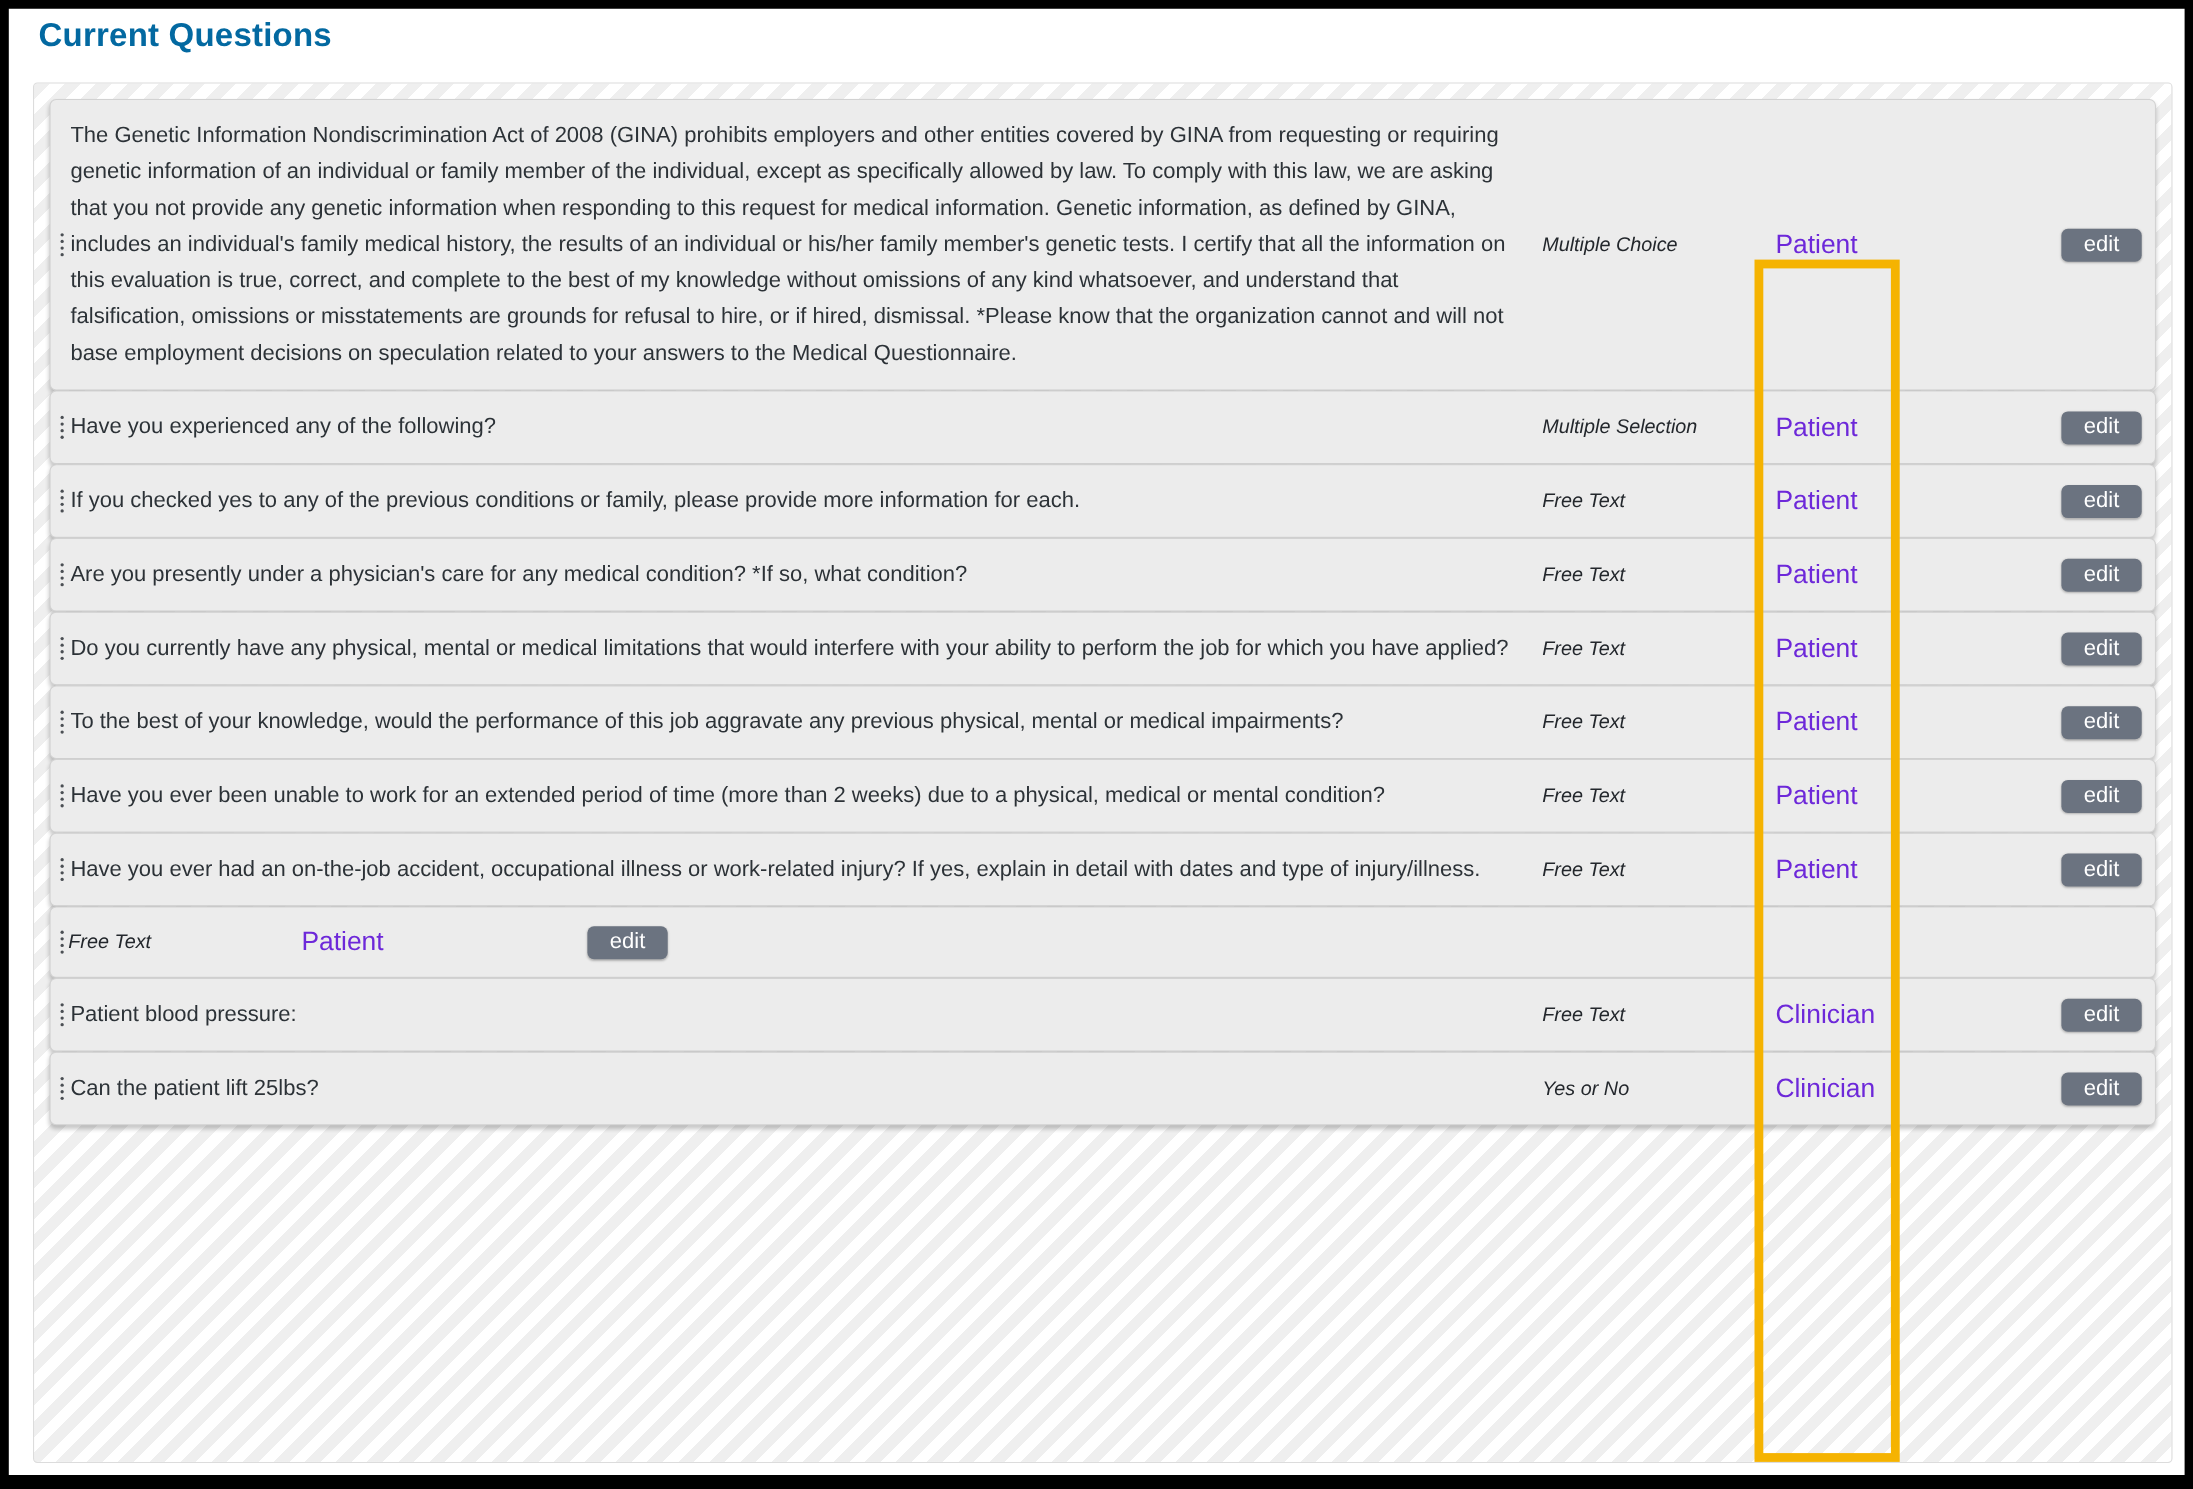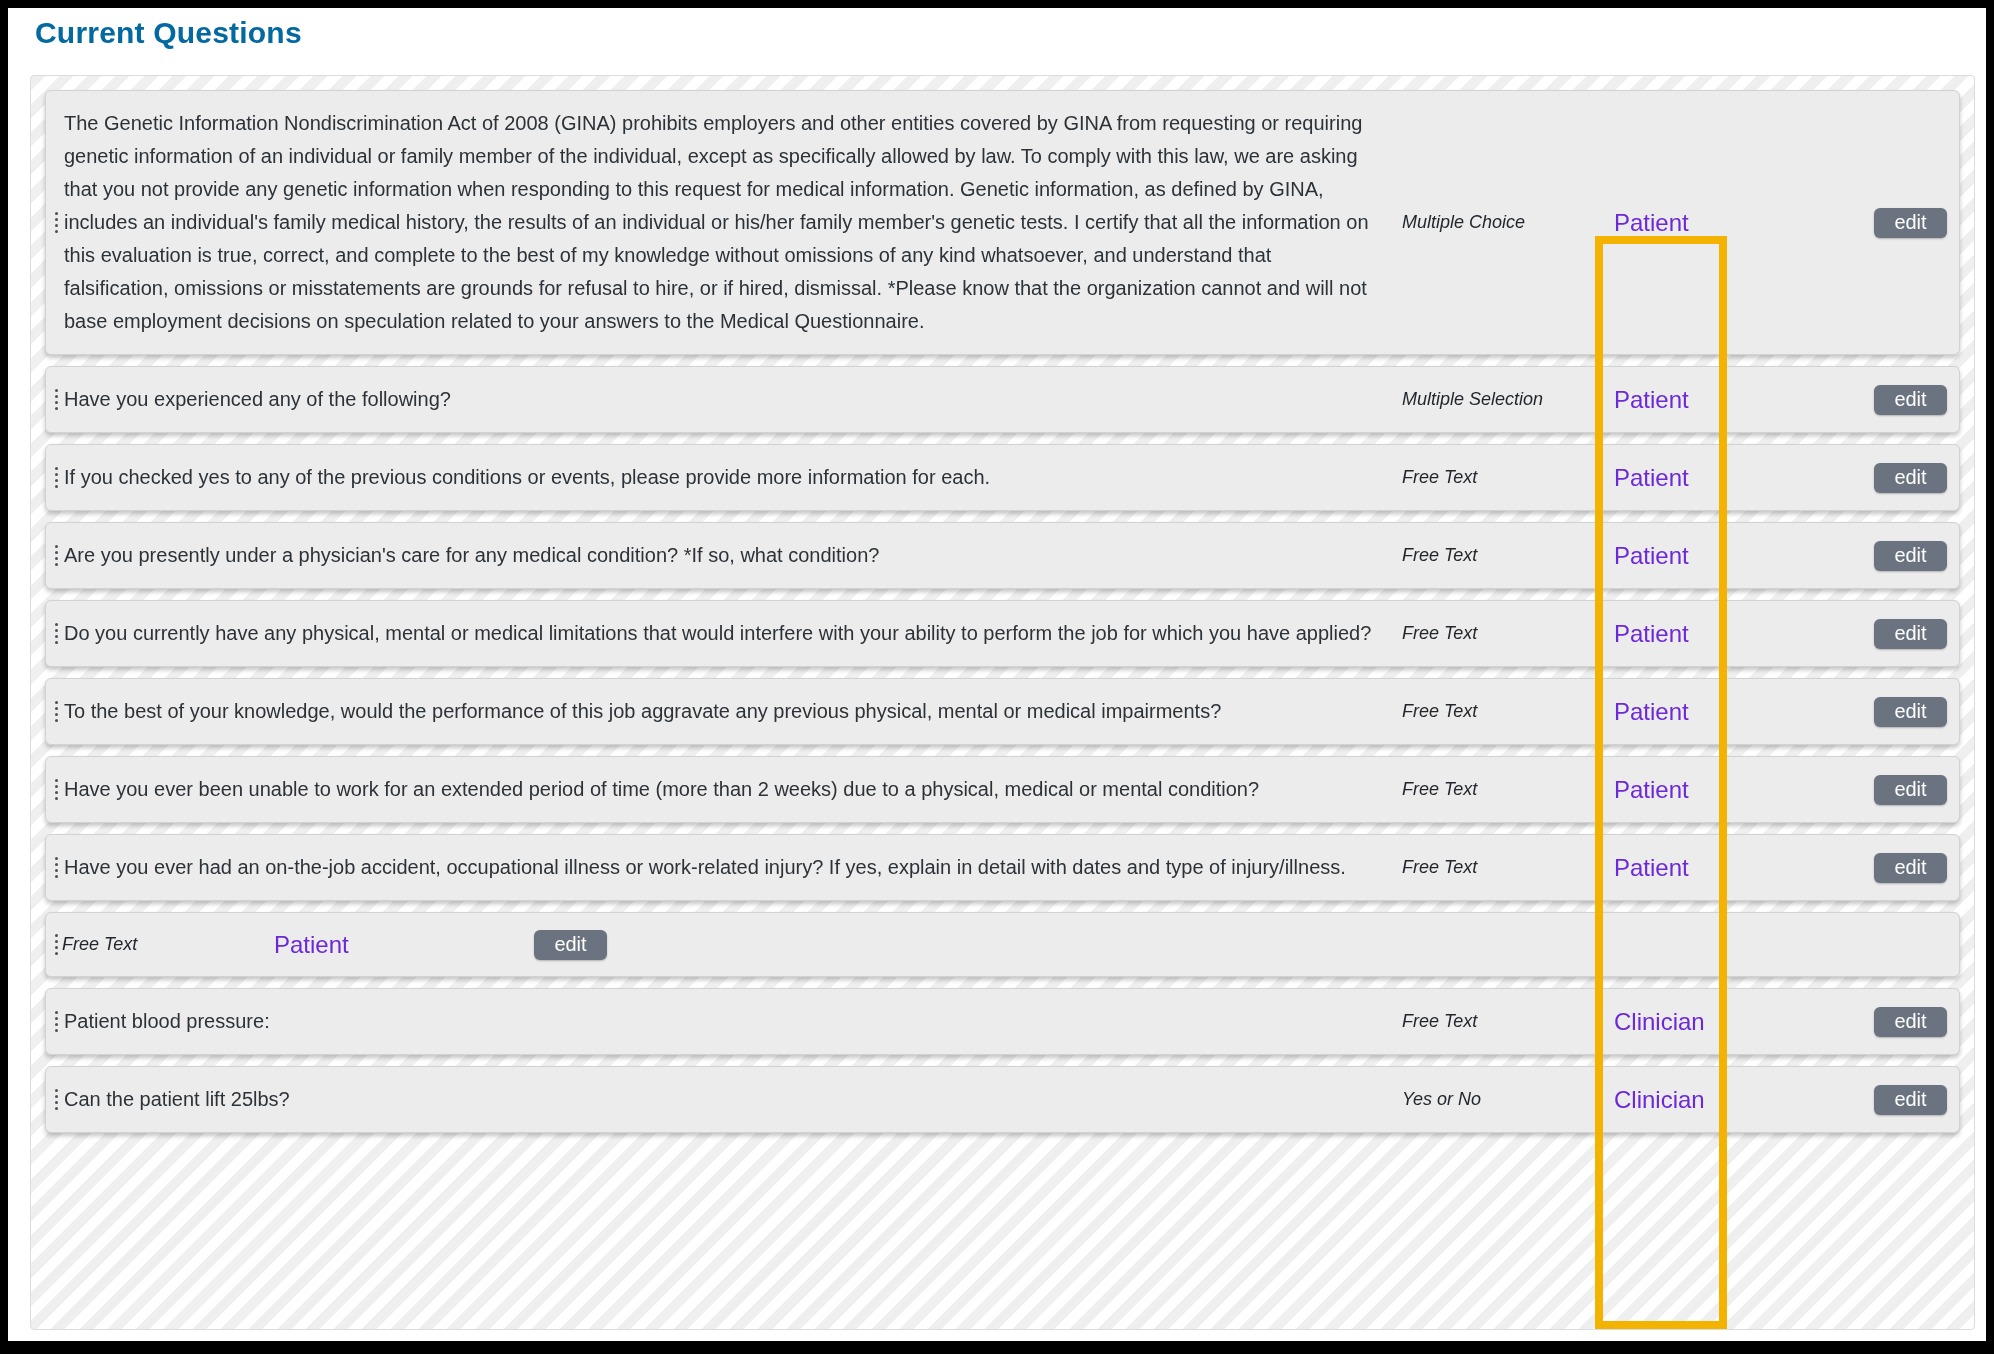--- a/index.html
+++ b/index.html
@@ -15,21 +15,21 @@
   .page-title{
     position:absolute;left:35px;top:16px;margin:0;
     font-size:30px;font-weight:700;color:#0369a1;letter-spacing:0.2px;
   }
   .board{
     position:absolute;left:30px;top:75px;width:1945px;height:1255px;
     box-sizing:border-box;border:1px solid #dcdcdc;border-radius:4px;
     background:repeating-linear-gradient(135deg,#efefef 0 10px,#ffffff 10px 20px);
     padding:14px;
   }
-  .rows{display:flex;flex-direction:column;gap:11px;}
+  .rows{display:flex;flex-direction:column;}
   .row{
     display:flex;align-items:center;box-sizing:border-box;
     background:#ececec;border:1px solid #d2d2d2;border-radius:6px;
     box-shadow:0 3px 4px rgba(0,0,0,0.22);
     padding:0 12px 0 4px;min-height:65px;
   }
   .handle{
     width:12px;display:flex;flex-direction:column;align-items:center;gap:3px;
     cursor:grab;flex:none;
   }
@@ -95,21 +95,21 @@
     <button class="edit-btn">edit</button>
   </div>
 
   <div class="row">
     <span class="handle">
           <i></i>
           <i></i>
           <i></i>
           <i></i>
         </span>
-    <div class="q-text">If you checked yes to any of the previous conditions or events, please provide more information for each.</div>
+    <div class="q-text">If you checked yes to any of the previous conditions or family, please provide more information for each.</div>
     <div class="q-type">Free Text</div>
     <div class="q-aud">Patient</div>
     <div class="col-spacer"></div>
     <button class="edit-btn">edit</button>
   </div>
 
   <div class="row">
     <span class="handle">
           <i></i>
           <i></i>

